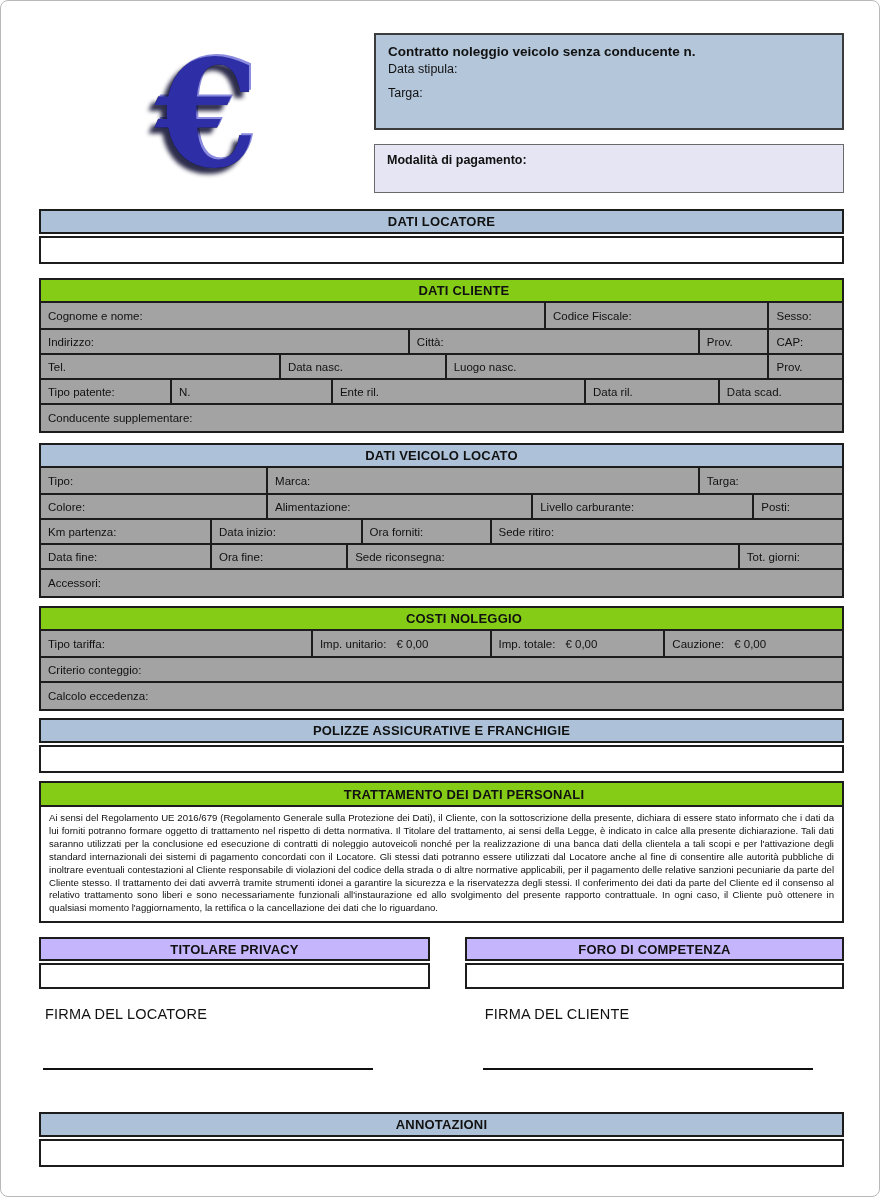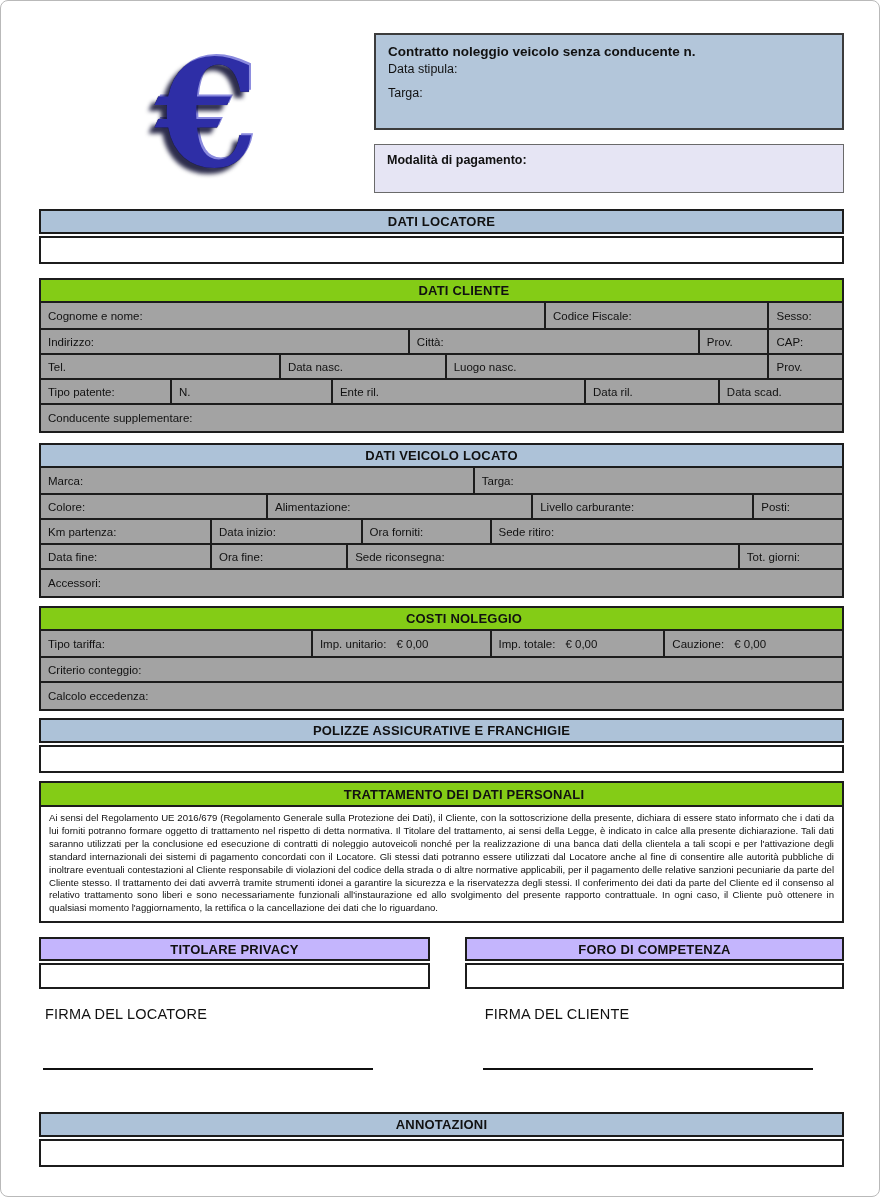--- a/index.html
+++ b/index.html
@@ -154,20 +154,23 @@
         </div>
       </div>
     </div>
 
     <div class="section" style="margin-top:10px">
       <div class="sec-header blue">
         <span>DATI VEICOLO LOCATO</span>
       </div>
       <div class="table">
         <div class="trow">
+          <div class="cell" style="width:28.1%">
+              <span>Tipo:</span>
+            </div>
           <div class="cell" style="width:53.9%">
               <span>Marca:</span>
             </div>
           <div class="cell" style="width:18%">
               <span>Targa:</span>
             </div>
         </div>
         <div class="trow">
           <div class="cell" style="width:28.1%">
               <span>Colore:</span>

